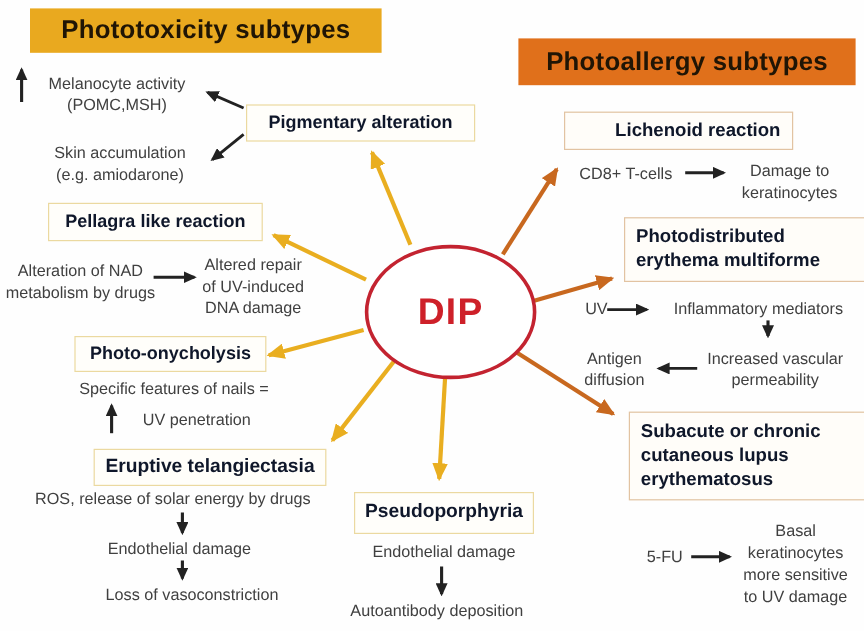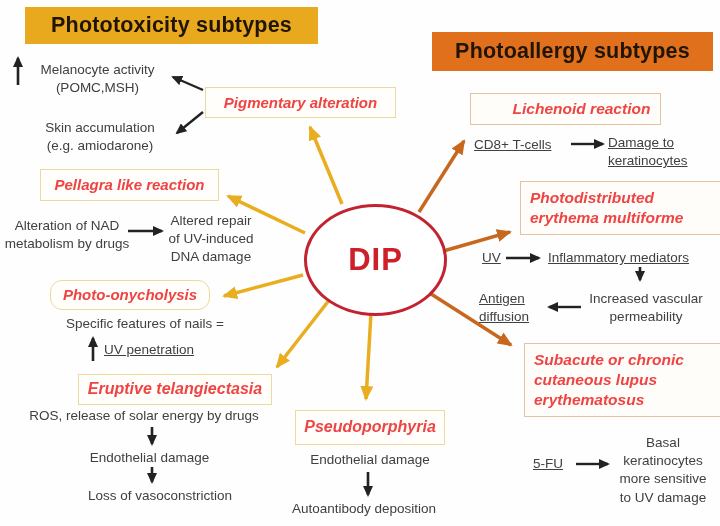--- a/index.html
+++ b/index.html
@@ -9,38 +9,38 @@
   }
   .hdr{
     position:absolute;display:flex;align-items:center;justify-content:center;
     font-weight:bold;font-size:21.5px;color:#201505;letter-spacing:.2px;
   }
   #hdr-left{left:25px;top:7px;width:293px;height:37px;background:#E9A91F;}
   #hdr-right{left:432px;top:8px;width:281px;height:39px;background:#E0701B;margin-top:24px;}
   .node{
     position:absolute;display:flex;align-items:center;justify-content:center;
     background:#FFFEFA;border:1.5px solid #EBD9A0;
-    font-weight:bold;font-style:italic;font-size:15px;color:#ef4444;
+    font-weight:bold;font-size:15px;color:#0f172a;
     line-height:1.3;white-space:pre-line;z-index:2;
   }
   .node.orange{border-color:#E2C3A2;background:#FFFDF9;padding-left:32px;}
   .node.left-al{justify-content:flex-start;padding-left:9px;text-align:left;}
   #n-pigmentary{left:205px;top:87px;width:189px;height:29px;}
   #n-pellagra{left:40px;top:169px;width:177px;height:30px;}
-  #n-onycholysis{left:50px;top:280px;width:158px;height:28px;border-radius:12px;}
+  #n-onycholysis{left:62px;top:280px;width:158px;height:28px;}
   #n-eruptive{left:78px;top:374px;width:192px;height:29px;font-size:16px;}
   #n-pseudo{left:295px;top:410px;width:148px;height:33px;font-size:16px;}
   #n-lichenoid{left:470px;top:93px;width:157px;height:30px;font-size:15.5px;}
   #n-erythema{left:520px;top:181px;width:193px;height:52px;font-size:15.5px;}
   #n-lupus{left:524px;top:343px;width:192px;height:72px;font-size:15.5px;}
   .txt{
     position:absolute;font-size:13.5px;color:#404040;line-height:1.35;
     white-space:pre-line;text-align:center;z-index:2;
   }
-  .txt.ta-l{text-align:left;text-decoration:underline;}
+  .txt.ta-l{text-align:center;}
   #t-melanocyte{left:25px;top:61px;width:145px;}
   #t-skin{left:30px;top:119px;width:140px;}
   #t-nad{left:2px;top:217px;width:130px;}
   #t-altered{left:166px;top:212px;width:90px;}
   #t-nails{left:55px;top:315px;width:180px;}
   #t-uvpen{left:104px;top:341px;width:120px;}
   #t-ros{left:0px;top:407px;width:288px;}
   #t-endo1{left:82px;top:449px;width:135px;}
   #t-loss{left:75px;top:487px;width:170px;}
   #t-endo2{left:300px;top:451px;width:140px;}

